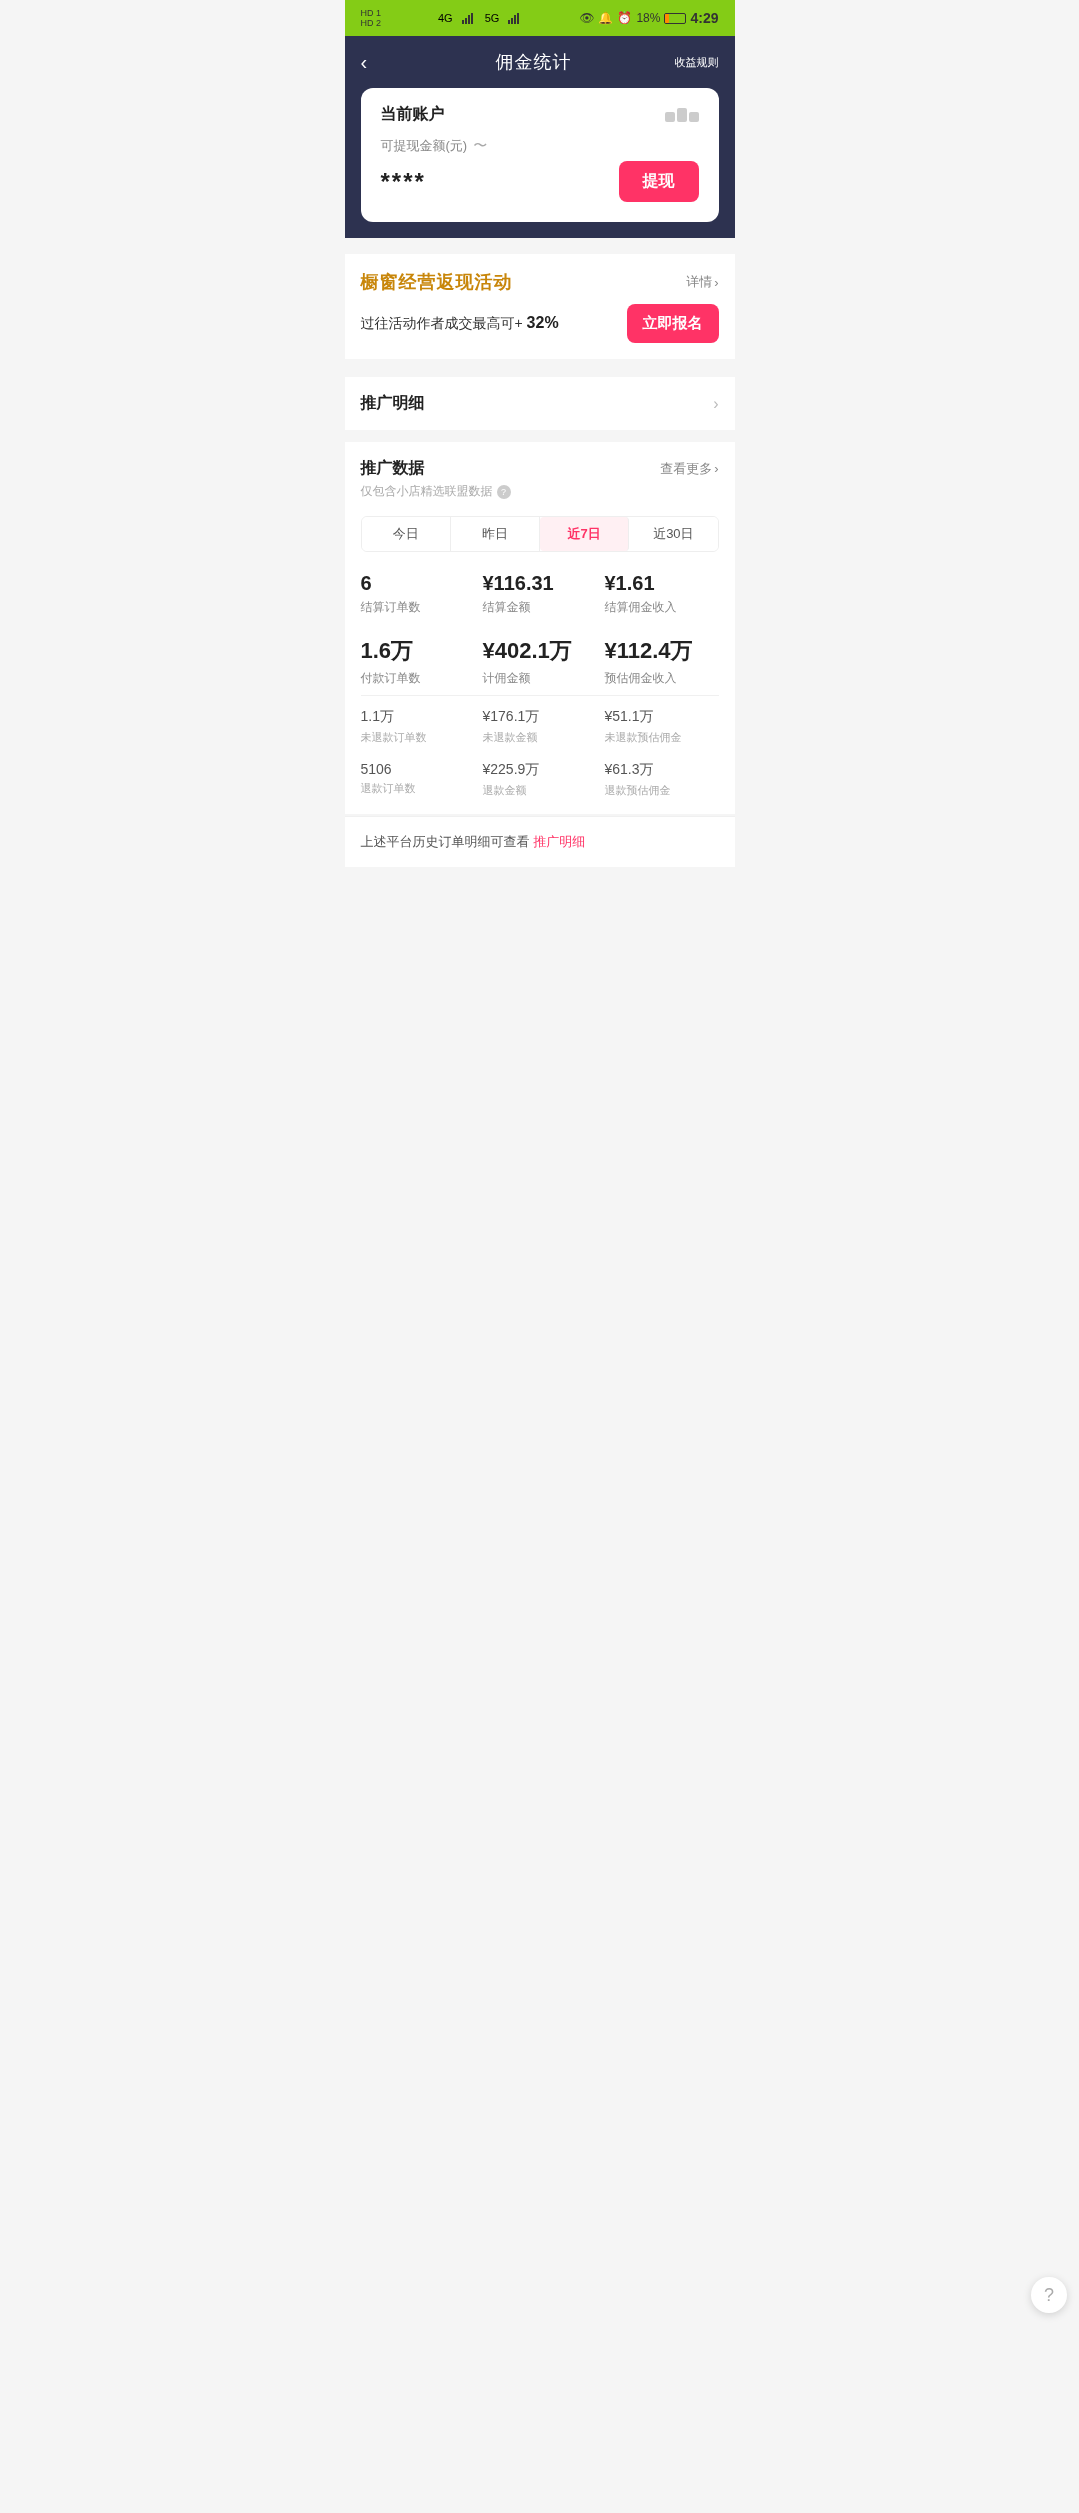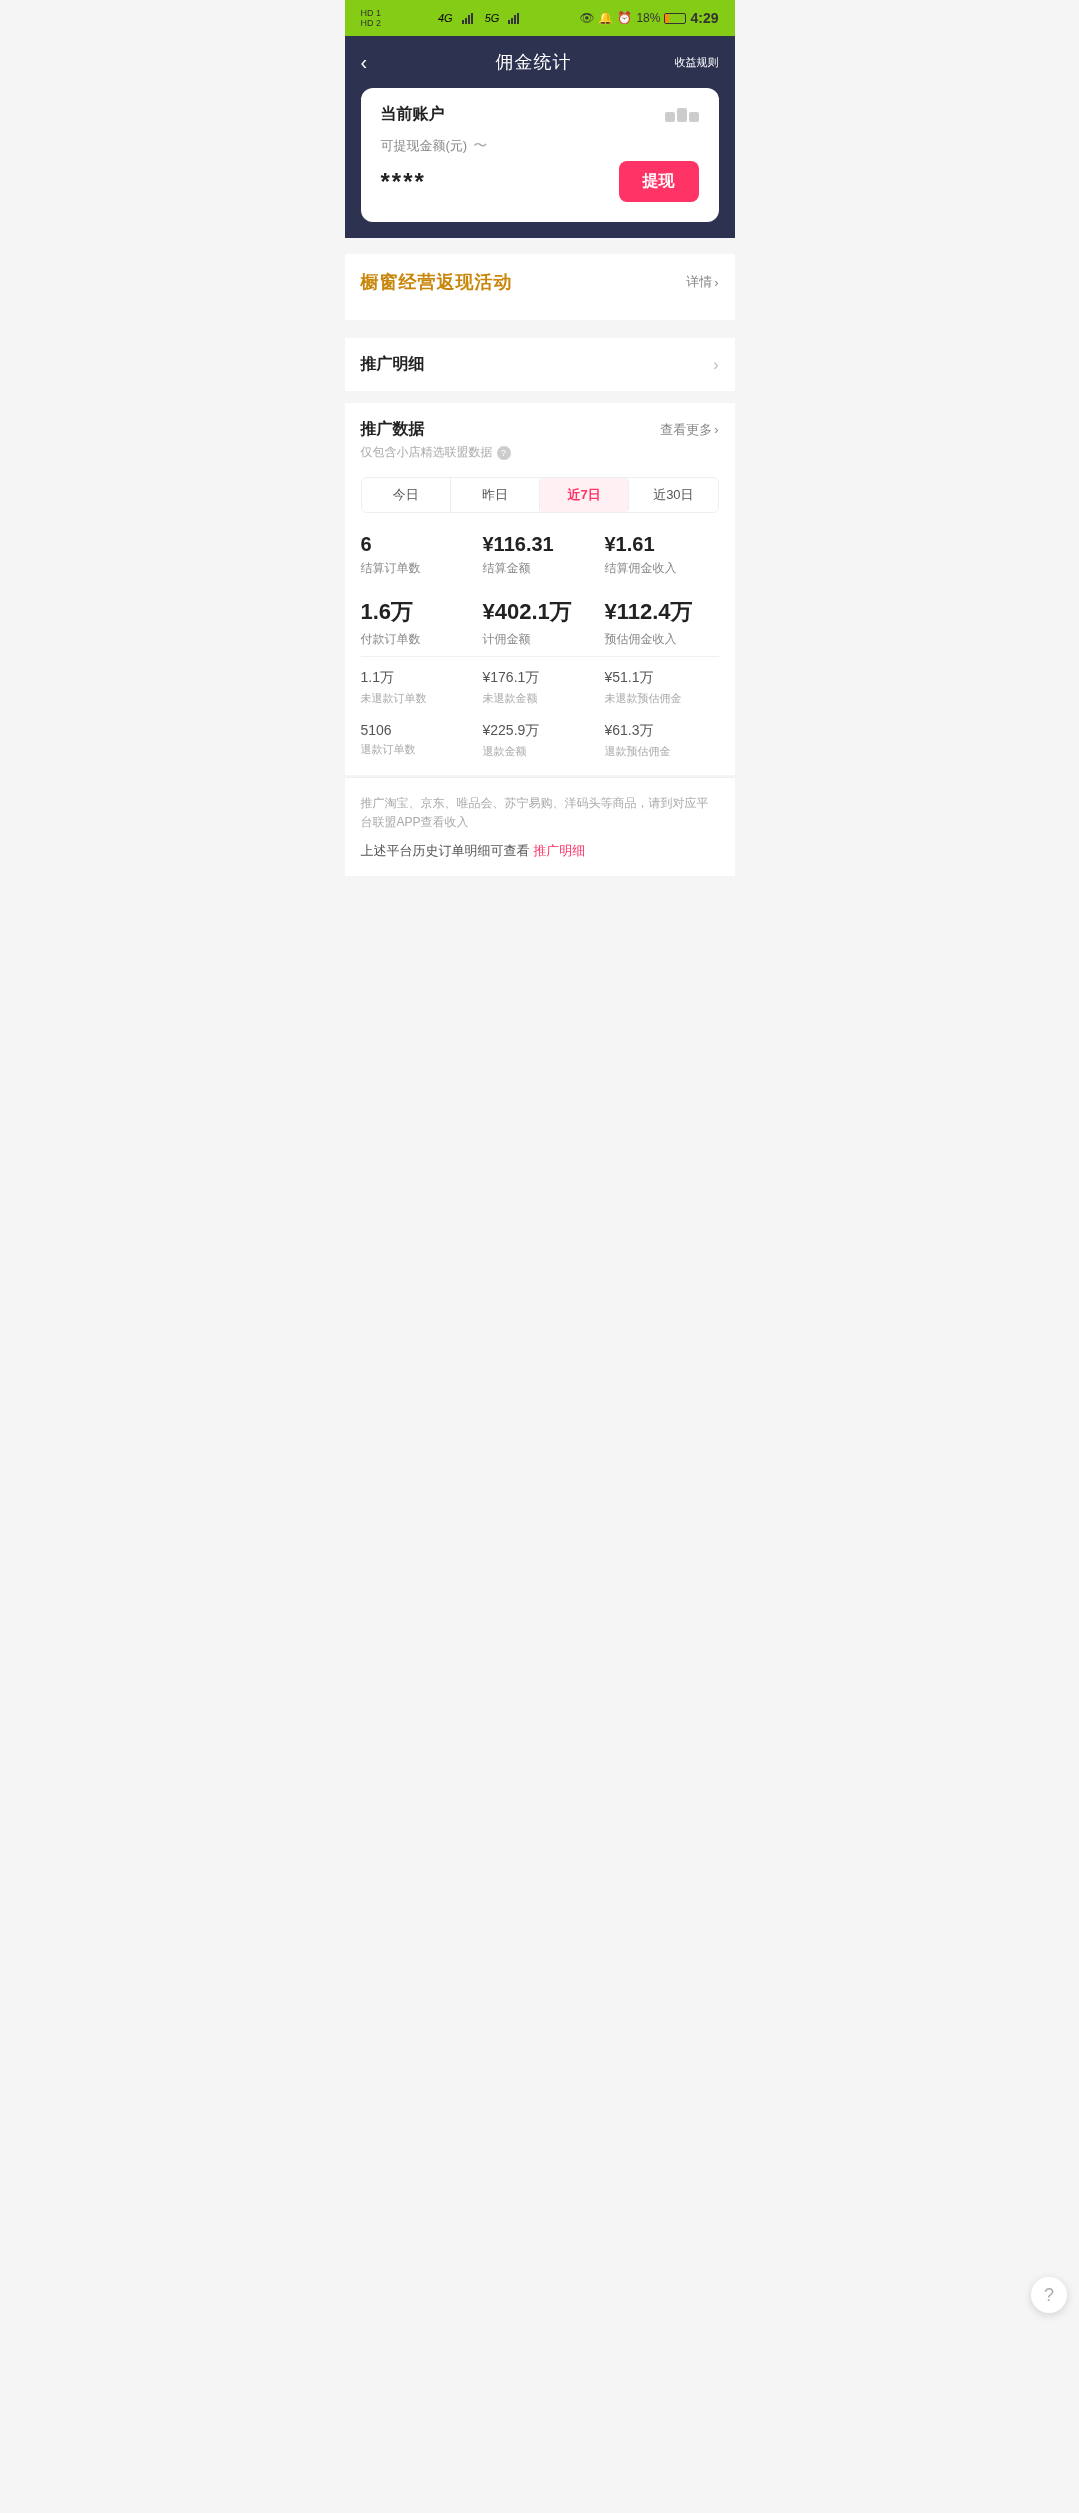--- a/index.html
+++ b/index.html
@@ -384,21 +384,21 @@
     }
   </style>
 </head>
 <body>
 
 <div class="status-bar">
   <div class="status-left">
     <span>HD 1</span>
     <span>HD 2</span>
   </div>
-  <div style="display:flex;align-items:center;gap:9px;font-style:italic;">
+  <div style="display:flex;align-items:center;gap:9px;">
     <span style="font-size:11px;">4G</span>
     <svg width="14" height="12" viewBox="0 0 14 12">
       <rect x="0" y="8" width="2" height="4" fill="#333"></rect>
       <rect x="3" y="6" width="2" height="6" fill="#333"></rect>
       <rect x="6" y="3" width="2" height="9" fill="#333"></rect>
       <rect x="9" y="1" width="2" height="11" fill="#333"></rect>
     </svg>
     <span style="font-size:11px;">5G</span>
     <svg width="14" height="12" viewBox="0 0 14 12">
       <rect x="0" y="8" width="2" height="4" fill="#333"></rect>
@@ -449,20 +449,27 @@
 <div class="divider"></div>
 
 <div class="promo-banner">
   <div class="promo-header">
     <span class="promo-title">橱窗经营返现活动</span>
     <span class="promo-detail">
       <span>详情</span>
       <span>›</span>
     </span>
   </div>
+  <div class="promo-content">
+    <span class="promo-text">
+      <span>过往活动作者成交最高可+</span>
+      <strong>32%</strong>
+    </span>
+    <button class="signup-btn">立即报名</button>
+  </div>
 </div>
 
 <div class="divider"></div>
 
 <div class="promo-detail-row">
   <span class="promo-detail-label">推广明细</span>
   <span class="chevron-right">›</span>
 </div>
 
 <div class="divider"></div>
@@ -536,20 +543,19 @@
       <div class="sub-stat-label">退款金额</div>
     </div>
     <div class="sub-stat-item">
       <div class="sub-stat-value">¥61.3万</div>
       <div class="sub-stat-label">退款预估佣金</div>
     </div>
   </div>
 </div>
 
 <div class="footer-note">
-  <div class="footer-text">推广淘宝、京东、唯品会、苏宁易购、洋码头等商品，请到对应平台联盟APP查看收入</div>
   <div class="footer-link-row">
     <span>上述平台历史订单明细可查看</span>
     <span class="footer-link">推广明细</span>
   </div>
 </div>
 
 <div class="float-btn">?</div>
 
 </body></html>

